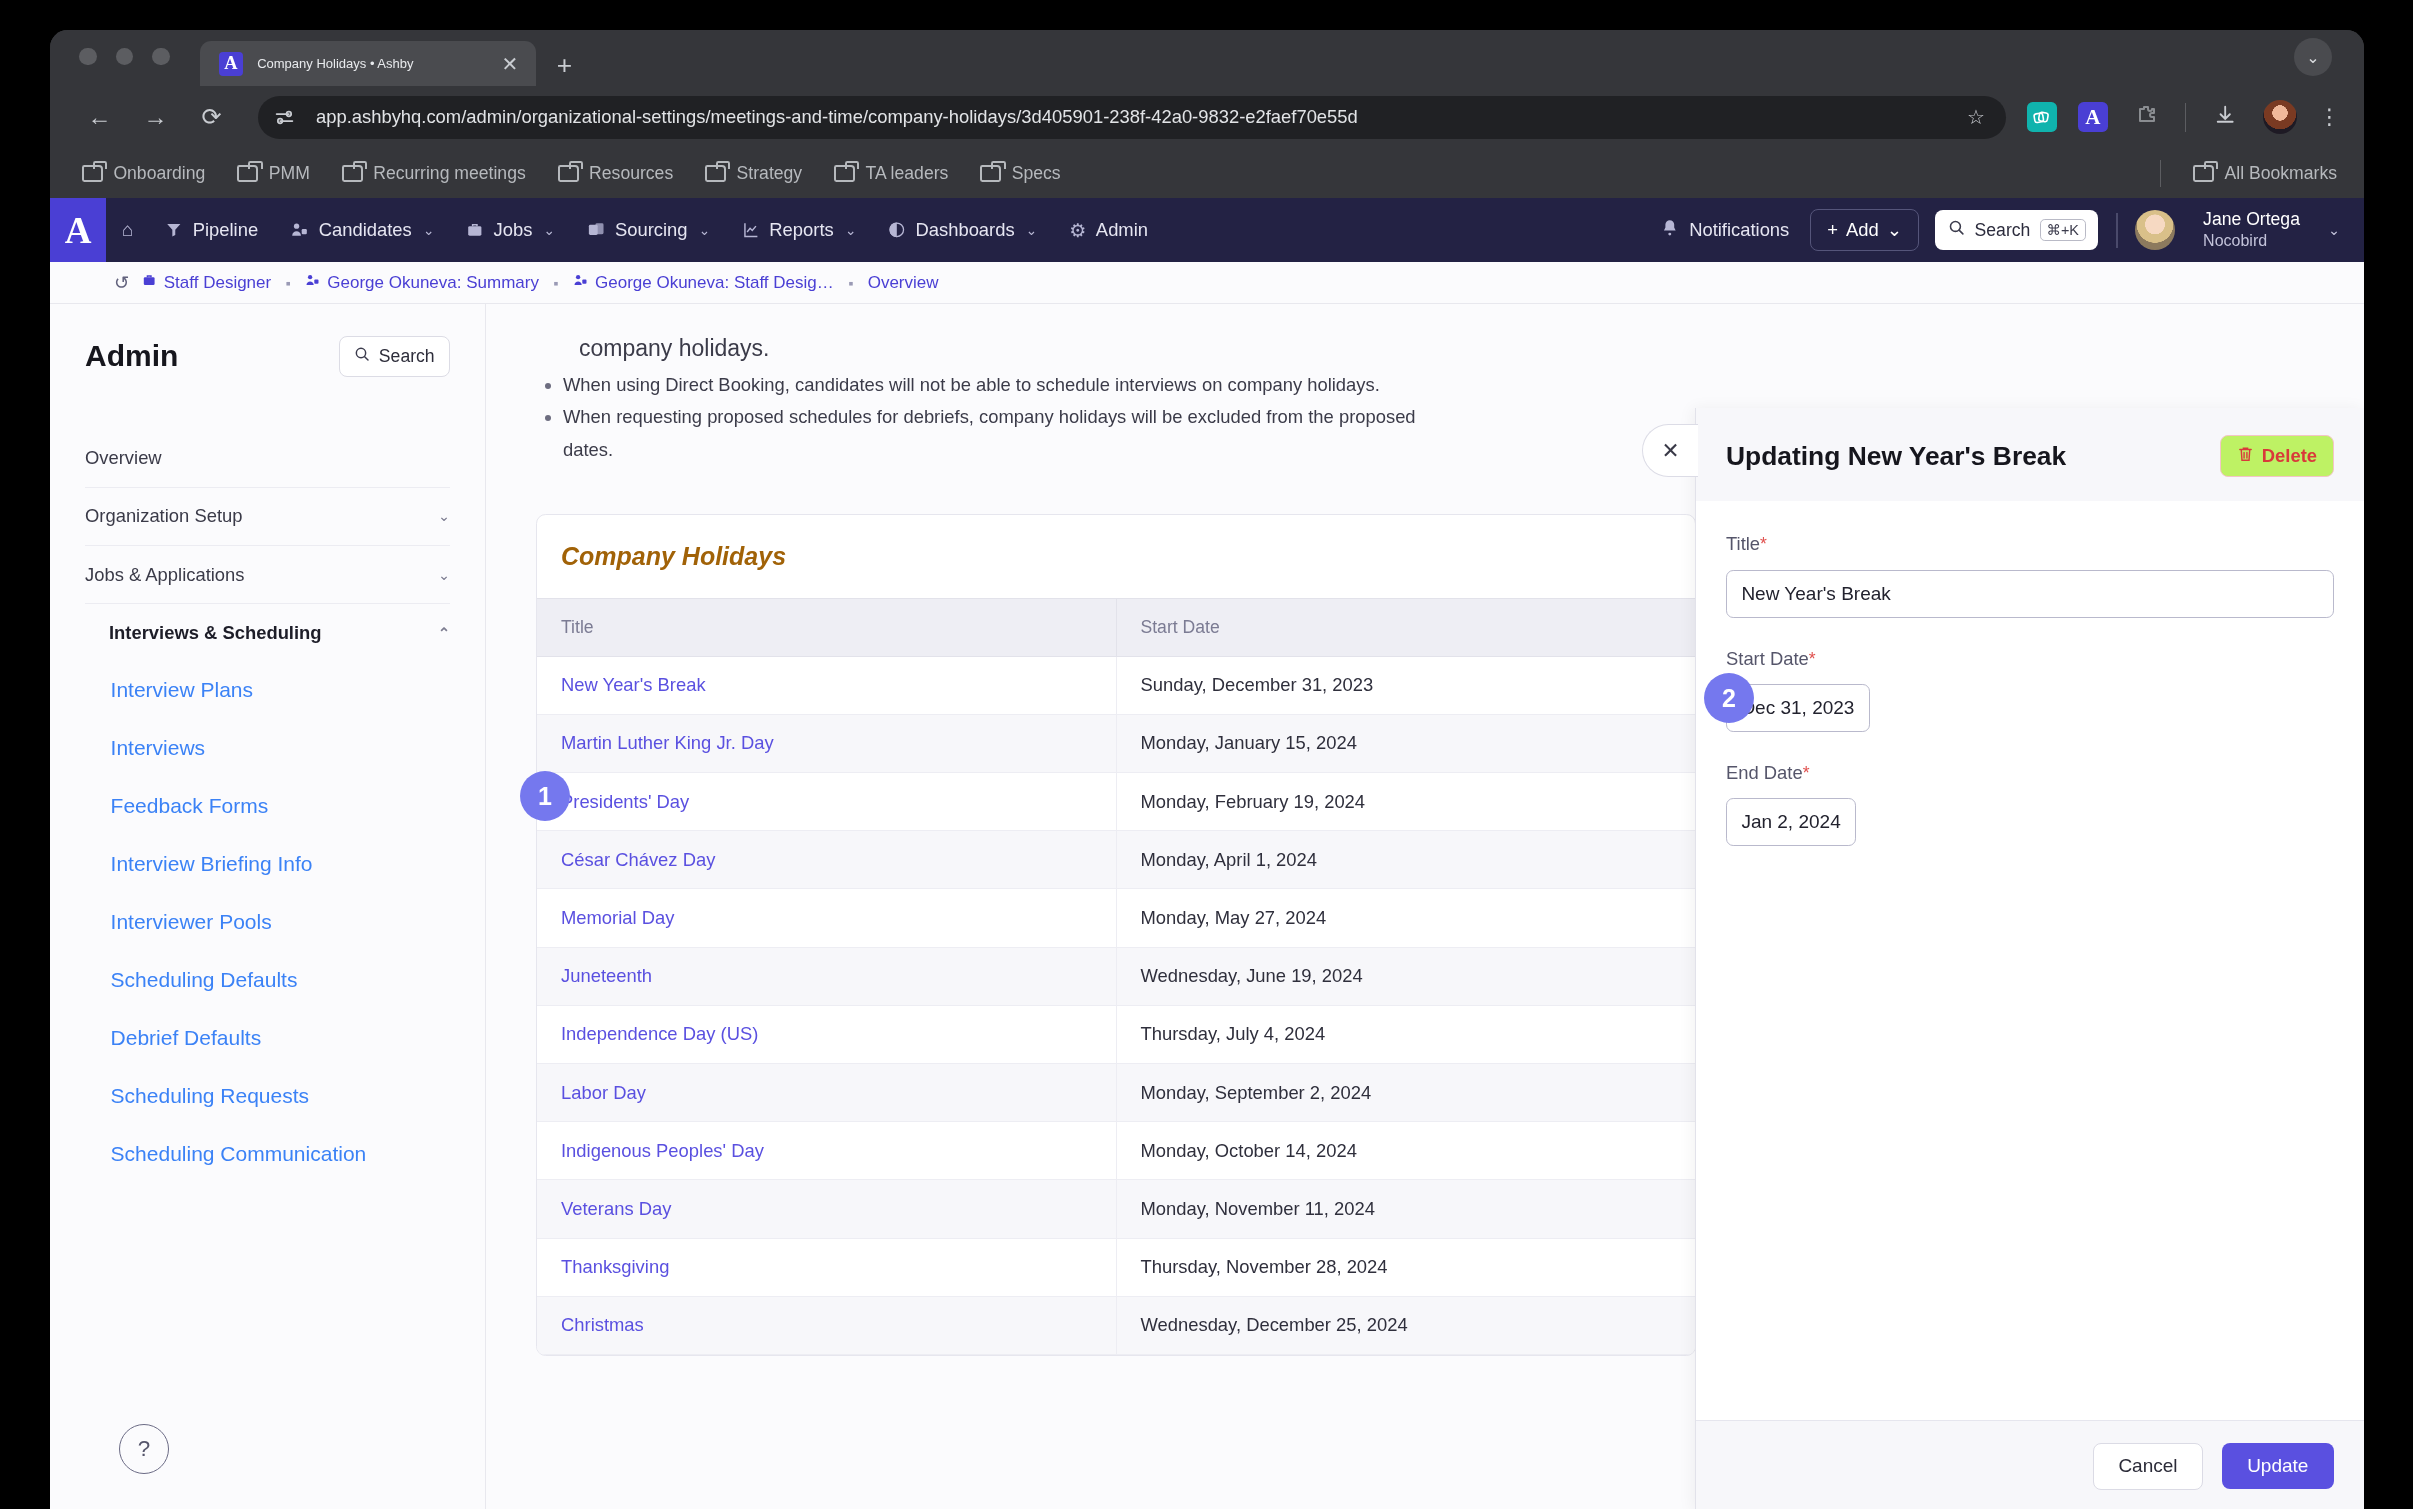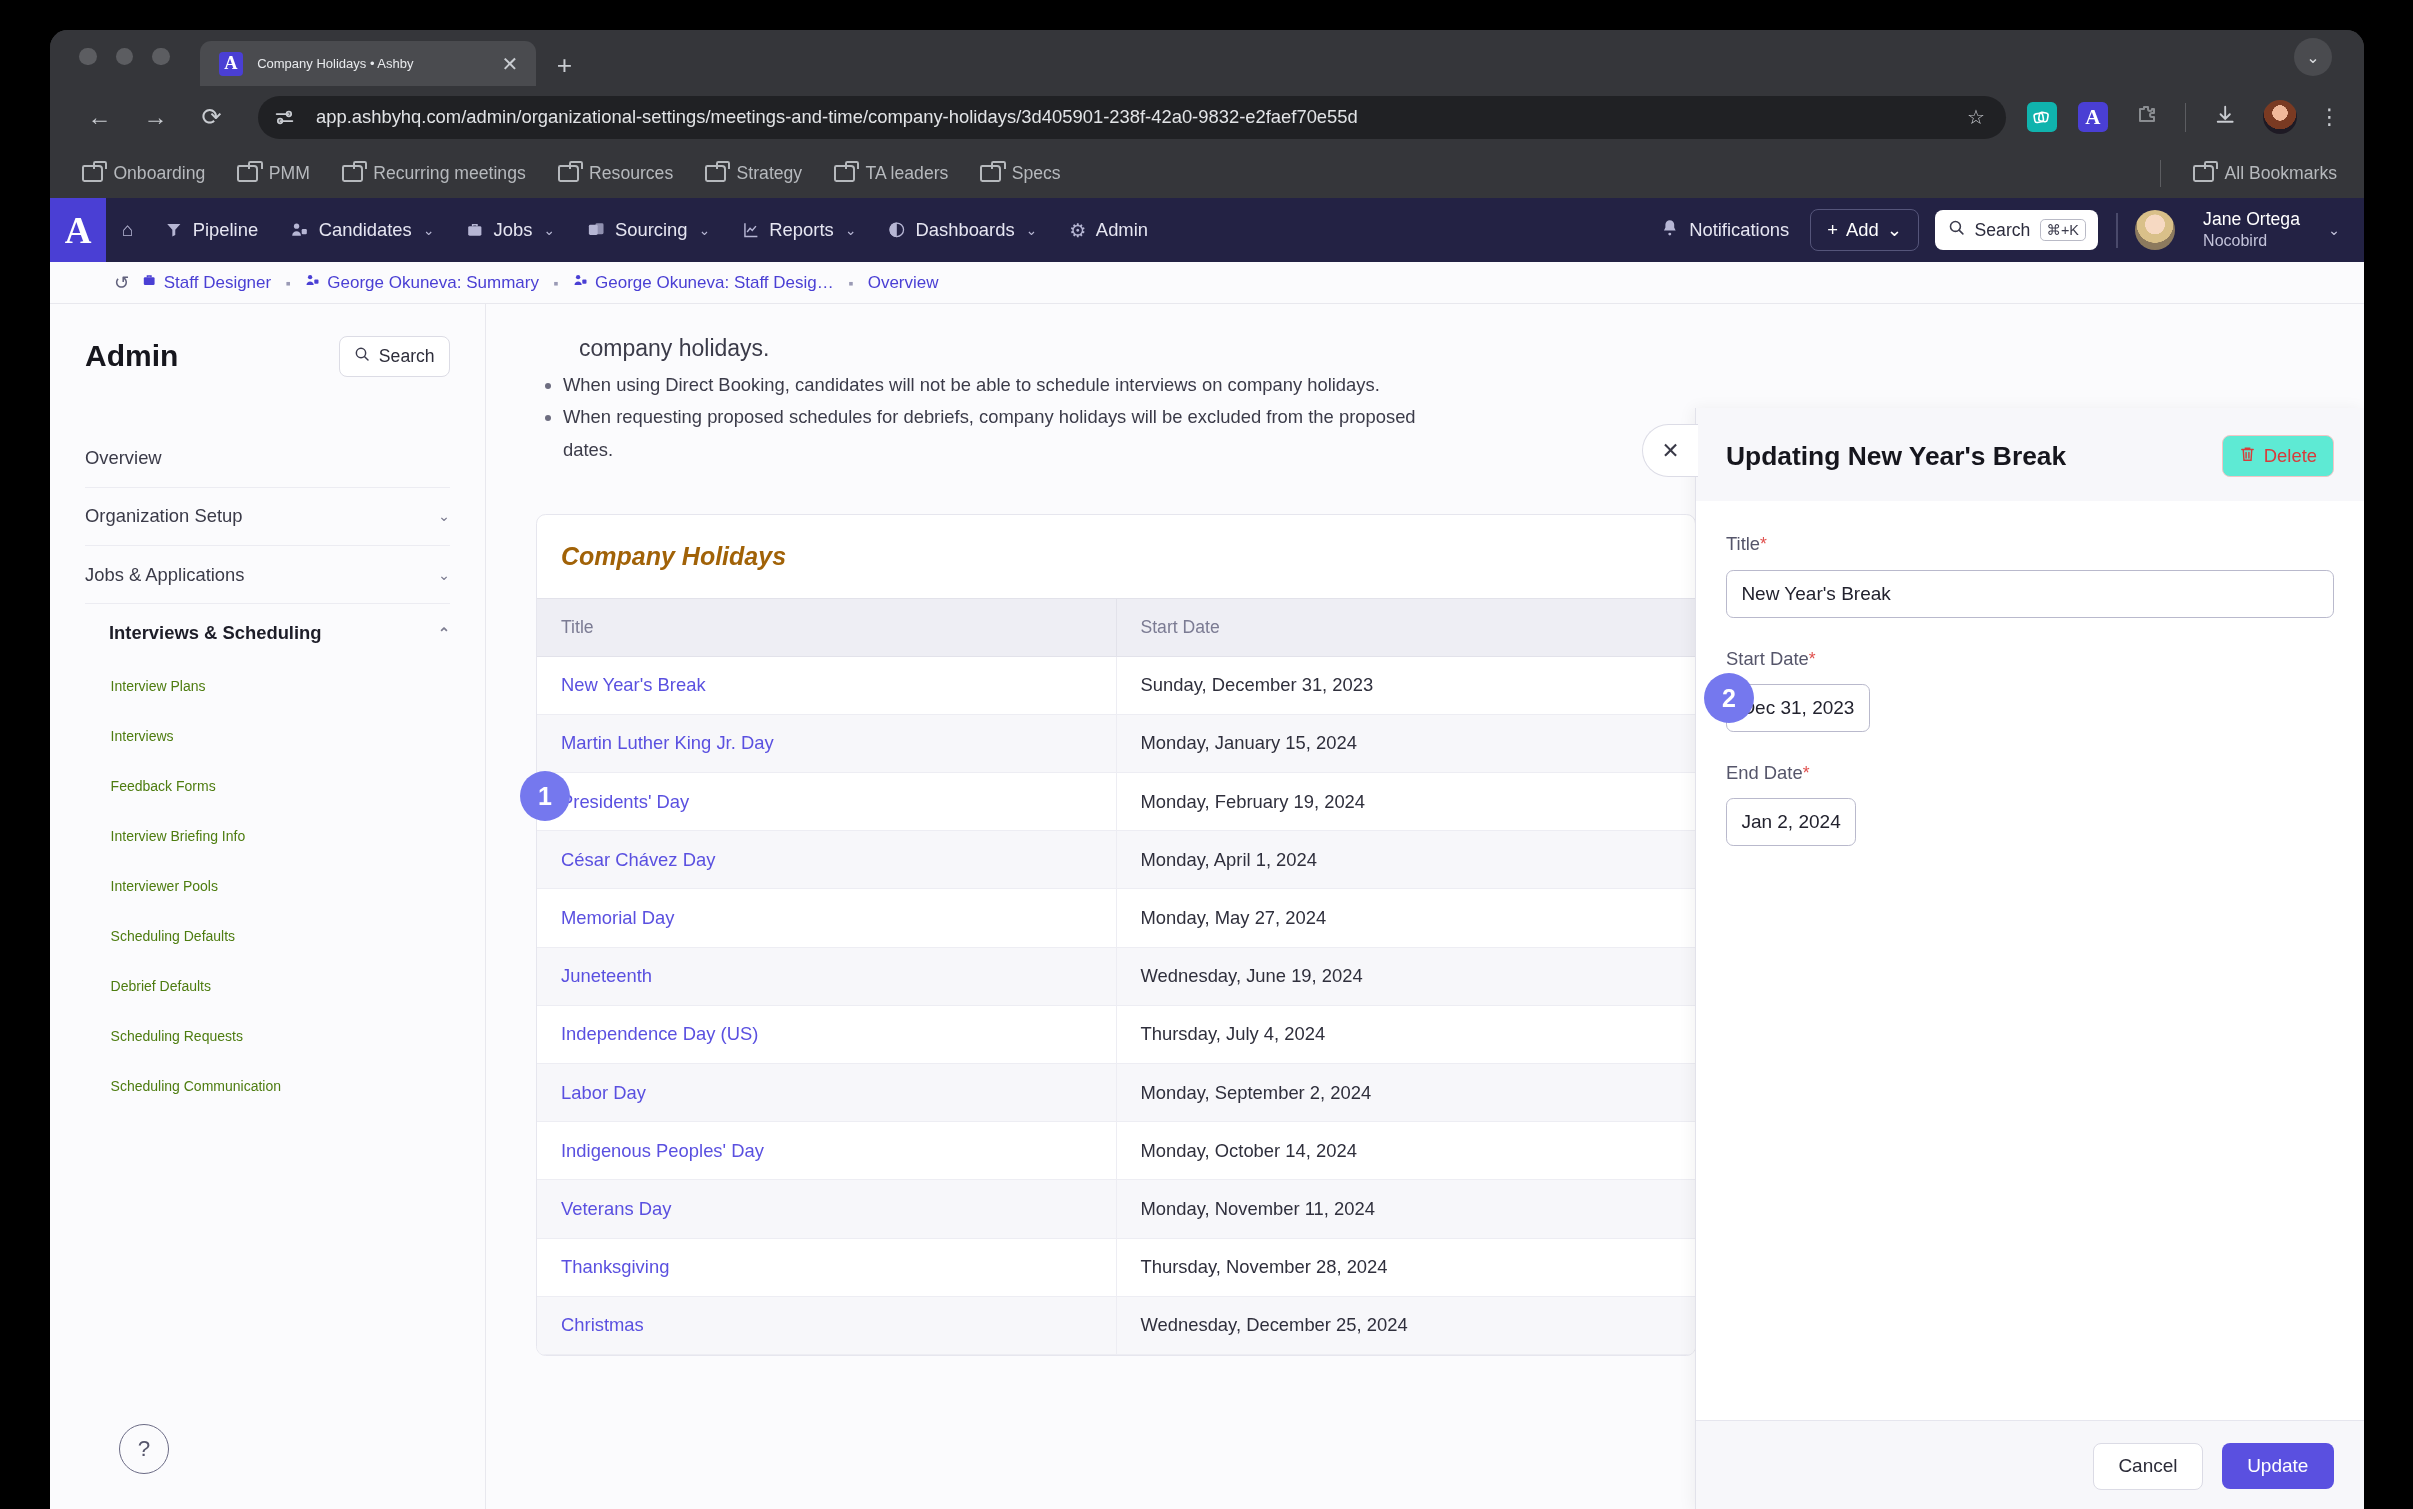--- a/index.html
+++ b/index.html
@@ -210,21 +210,21 @@
     padding: 8.8px 14.4px; font-size: 17.6px; color: #2d2d3a; background:#fff;
   }
   .side-group {
     display: flex; align-items: center; justify-content: space-between;
     padding: 17.6px 0; font-size: 18.4px; color: #3a3a48;
     border-bottom: 1.2px solid #ececf2;
   }
   .side-group.active { font-weight: bold; color: #1d1d28; margin-left: 24px; }
   .side-group .chev { color: #7c7c90; font-size: 14.4px; }
   .side-sub {
-    padding: 17px 0 17px 25.6px; font-size: 14px; color: #4d7c0f;
+    padding: 17px 0 17px 25.6px; font-size: 21px; color: #3b82f6;
   }
   #help-btn {
     position: absolute; left: 69px; bottom: 38px;
     width: 50px; height: 50px; border-radius: 50%;
     border: 1.6px solid #6b6b85; background: #fbfbfd;
     color: #55556b; font-size: 22.4px;
     display: flex; align-items: center; justify-content: center;
   }
 
   
@@ -276,23 +276,23 @@
     box-shadow: -3.2px 0 14.4px rgba(0,0,0,.05);
   }
   #drawer-header {
     display: flex; align-items: center; justify-content: space-between;
     padding: 27px 30px 24px 30px;
     background: #f7f7fa;
   }
   #drawer-title { font-size: 26.4px; font-weight: bold; color: #16161d; white-space: nowrap; }
   #delete-btn {
     display: flex; align-items: center; gap: 8px;
-    border: 1.2px solid #f3c5c5; background: #5eead4;
+    border: 1.2px solid #f3c5c5; background: #bef264;
     border-radius: 8px; color: #d93a3a; font-size: 18.4px;
-    padding: 8.8px 16px; white-space: nowrap;
+    padding: 8.8px 16px; white-space: nowrap; font-weight: bold;
   }
   #drawer-body { flex: 1; padding: 32px 30px 0 30px; }
   .field-label { font-size: 18.4px; color: #55556a; margin-bottom: 14.4px; }
   .req { color: #e0514f; font-size: 17.6px; }
   .text-input {
     border: 1.2px solid #b9b9cc; border-radius: 7.2px;
     font-size: 19px; color: #22222e; background: #fff;
     padding: 12px 14.4px; margin-bottom: 30px;
   }
   #title-input { width: 100%; }

